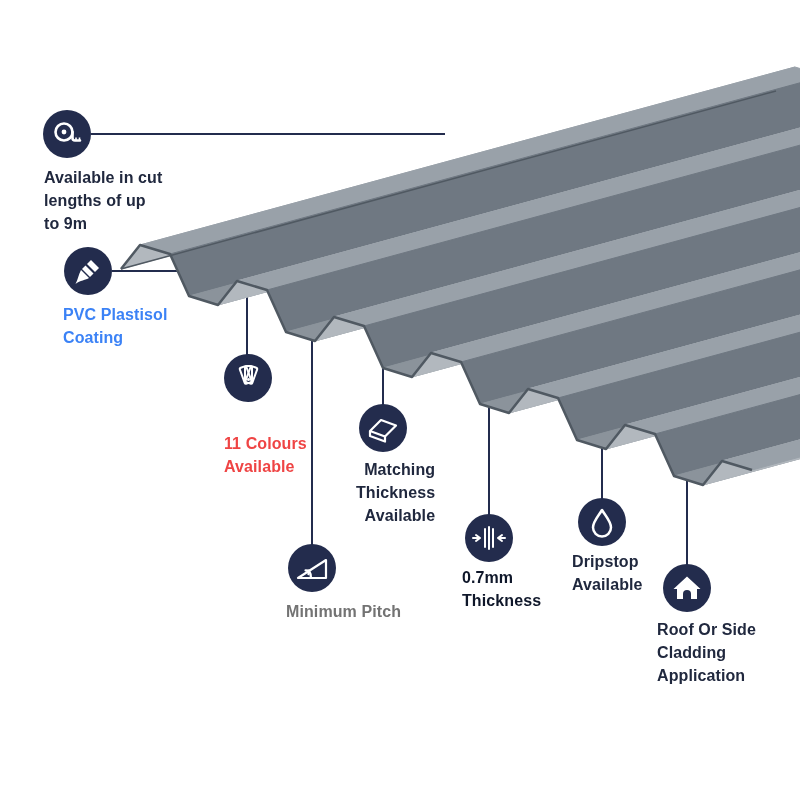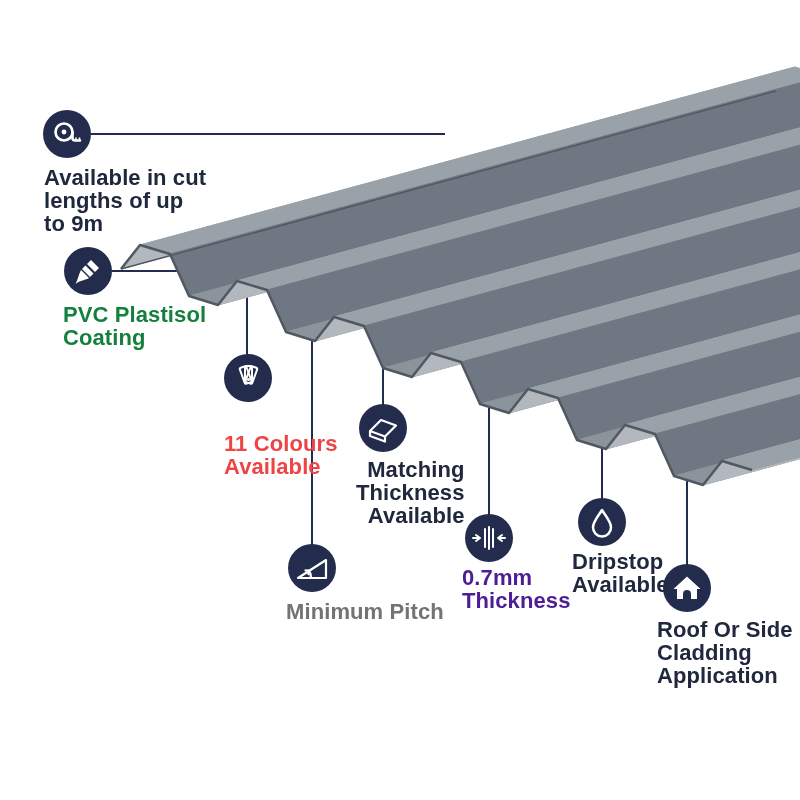--- a/index.html
+++ b/index.html
@@ -20,21 +20,21 @@
   .callout-icon{position:absolute;width:48px;height:48px;border-radius:50%;}
   .callout-icon svg{display:block;}
   #icon-1{left:43px;top:110px;}
   #icon-2{left:64px;top:247px;}
   #icon-3{left:224px;top:354px;}
   #icon-4{left:359px;top:404px;}
   #icon-5{left:288px;top:544px;}
   #icon-6{left:465px;top:514px;}
   #icon-7{left:578px;top:498px;}
   #icon-8{left:663px;top:564px;}
-  .label{position:absolute;font-size:22px;line-height:23px;font-weight:600;letter-spacing:.1px;}
+  .label{position:absolute;font-size:16px;line-height:23px;font-weight:600;letter-spacing:.1px;}
   .label span{display:block;white-space:nowrap;}
   #label-1{left:44px;top:166px;}
   #label-2{left:63px;top:303px;}
   #label-3{left:224px;top:410px;}
   #label-4{left:356px;top:458px;text-align:right;}
   #label-5{left:286px;top:600px;}
   #label-6{left:462px;top:566px;}
   #label-7{left:572px;top:550px;}
   #label-8{left:657px;top:618px;}
 </style>
@@ -146,37 +146,37 @@
       <path d="M24 12.5 L37.5 25 H34 V35 H14 V25 H10.5 Z" fill="#fff"></path>
       <path d="M20 35 v-5 a4 4 0 0 1 8 0 v5 Z" fill="#232c4d"></path>
     </svg>
   </div>
 
   <div class="label" id="label-1" style="color: rgb(32, 40, 62);">
     <span>Available in cut</span>
     <span>lengths of up</span>
     <span>to 9m</span>
   </div>
-  <div class="label" id="label-2" style="color: #15803d;">
+  <div class="label" id="label-2" style="color: #3b82f6;">
     <span>PVC Plastisol</span>
     <span>Coating</span>
   </div>
   <div class="label" id="label-3" style="color: #ef4444; margin-top: 22px;">
     <span>11 Colours</span>
     <span>Available</span>
   </div>
   <div class="label" id="label-4" style="color: rgb(32, 40, 62);">
     <span>Matching</span>
     <span>Thickness</span>
     <span>Available</span>
   </div>
   <div class="label" id="label-5" style="color: #737373;">
     <span>Minimum Pitch</span>
   </div>
-  <div class="label" id="label-6" style="color: #4c1d95;">
+  <div class="label" id="label-6" style="color: #0f172a;">
     <span>0.7mm</span>
     <span>Thickness</span>
   </div>
   <div class="label" id="label-7" style="color: rgb(32, 40, 62);">
     <span>Dripstop</span>
     <span>Available</span>
   </div>
   <div class="label" id="label-8" style="color: rgb(32, 40, 62);">
     <span>Roof Or Side</span>
     <span>Cladding</span>

